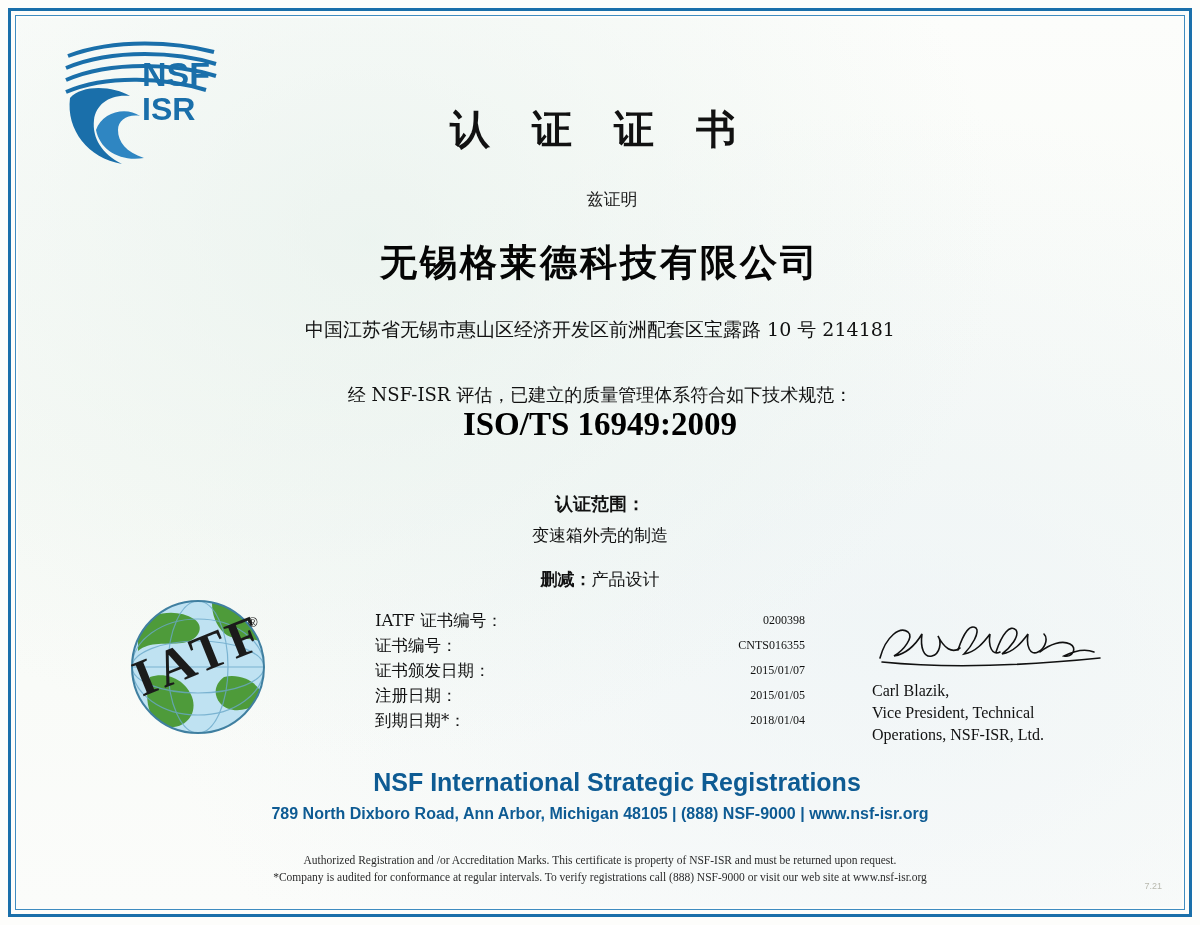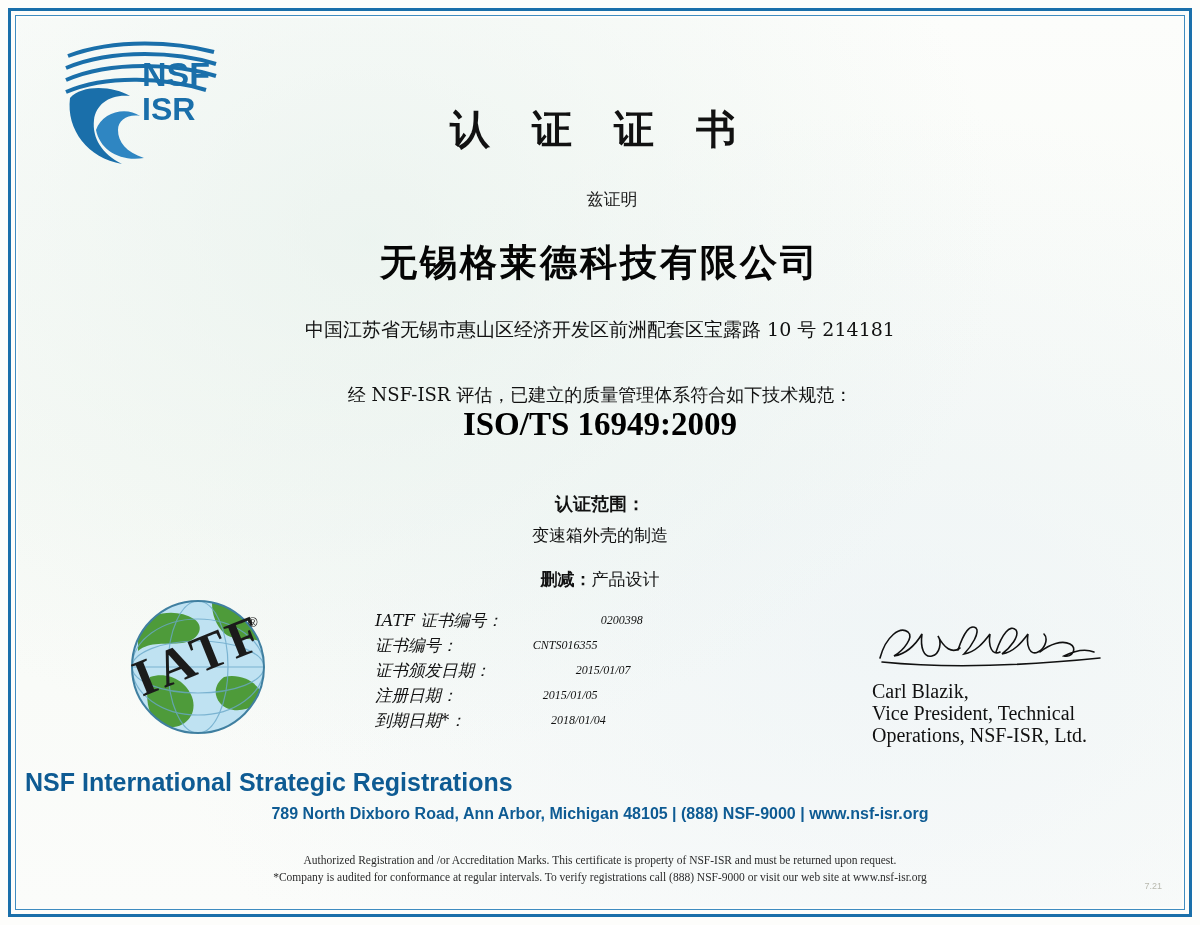--- a/index.html
+++ b/index.html
@@ -183,53 +183,54 @@
     position: absolute;
     top: 588px;
     left: 355px;
     width: 430px;
     font-size: 16.5px;
     color: #111;
     font-family: "DejaVu Serif", serif;
   }
   .details-row {
     display: flex;
+    justify-content: space-between;
     line-height: 25px;
-    font-style: italic;
   }
   .details-label { text-align: left; }
   .details-value {
     text-align: right;
     min-width: 140px;
     font-family: "Liberation Serif", serif;
     font-size: 12px;
   }
 
   
   .signature-block {
     position: absolute;
     top: 598px;
     left: 852px;
     width: 260px;
     text-align: left;
   }
   .signature-img { height: 58px; width: 240px; }
   .signature-name {
-    font-size: 20px;
+    font-size: 16px;
     color: #111;
     line-height: 22px;
     font-family: "Liberation Serif", serif;
   }
 
   
   .org-name {
     position: absolute;
     top: 748px;
-    left: 5px;
-    width: 100%;
+    left: 17px;
+    width: 100%;
+    text-align: center;
     font-size: 25px;
     font-weight: bold;
     color: #0e5b93;
     font-family: "Liberation Sans", sans-serif;
   }
   .org-contact {
     position: absolute;
     top: 785px;
     left: 0;
     width: 100%;

